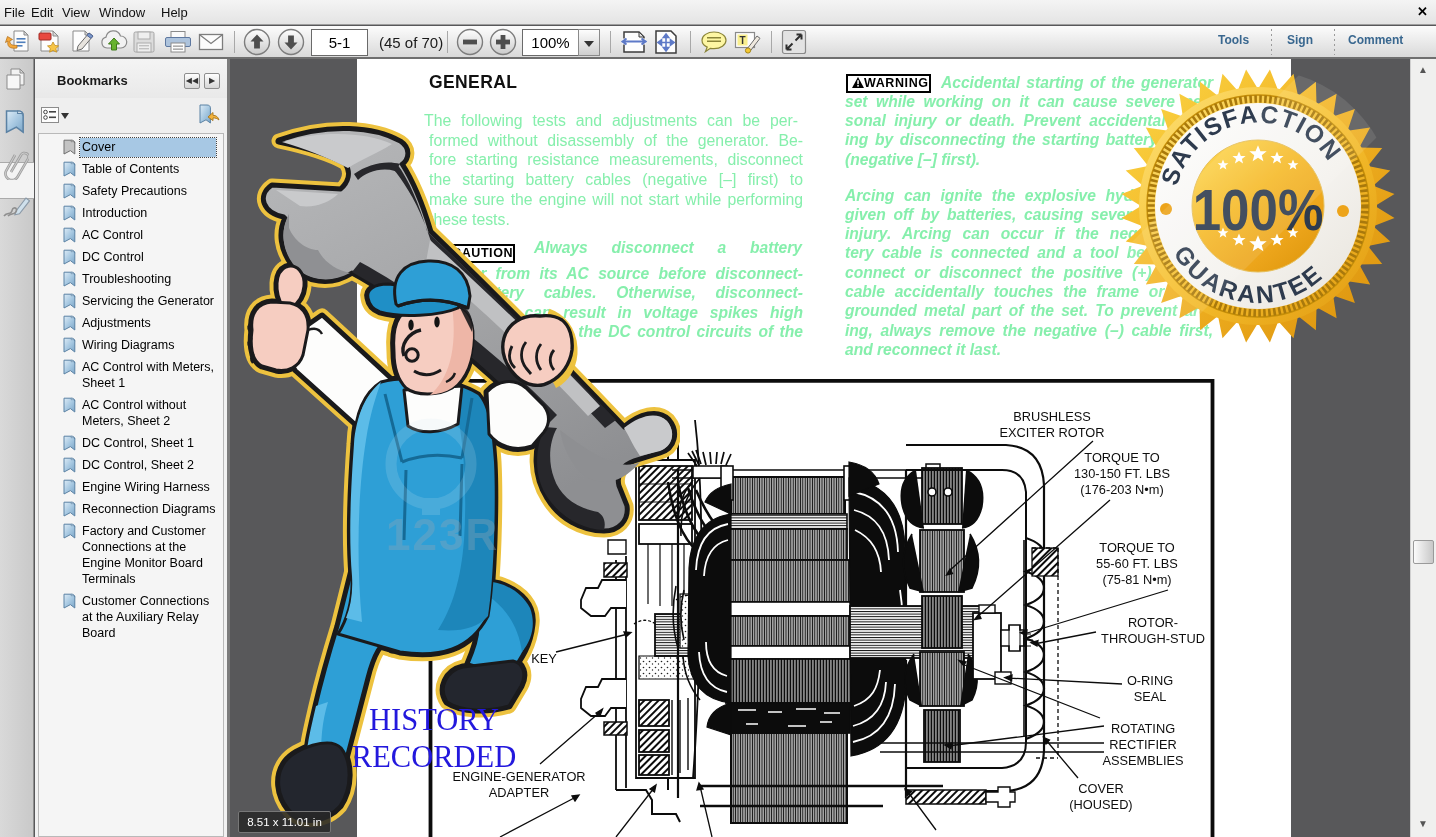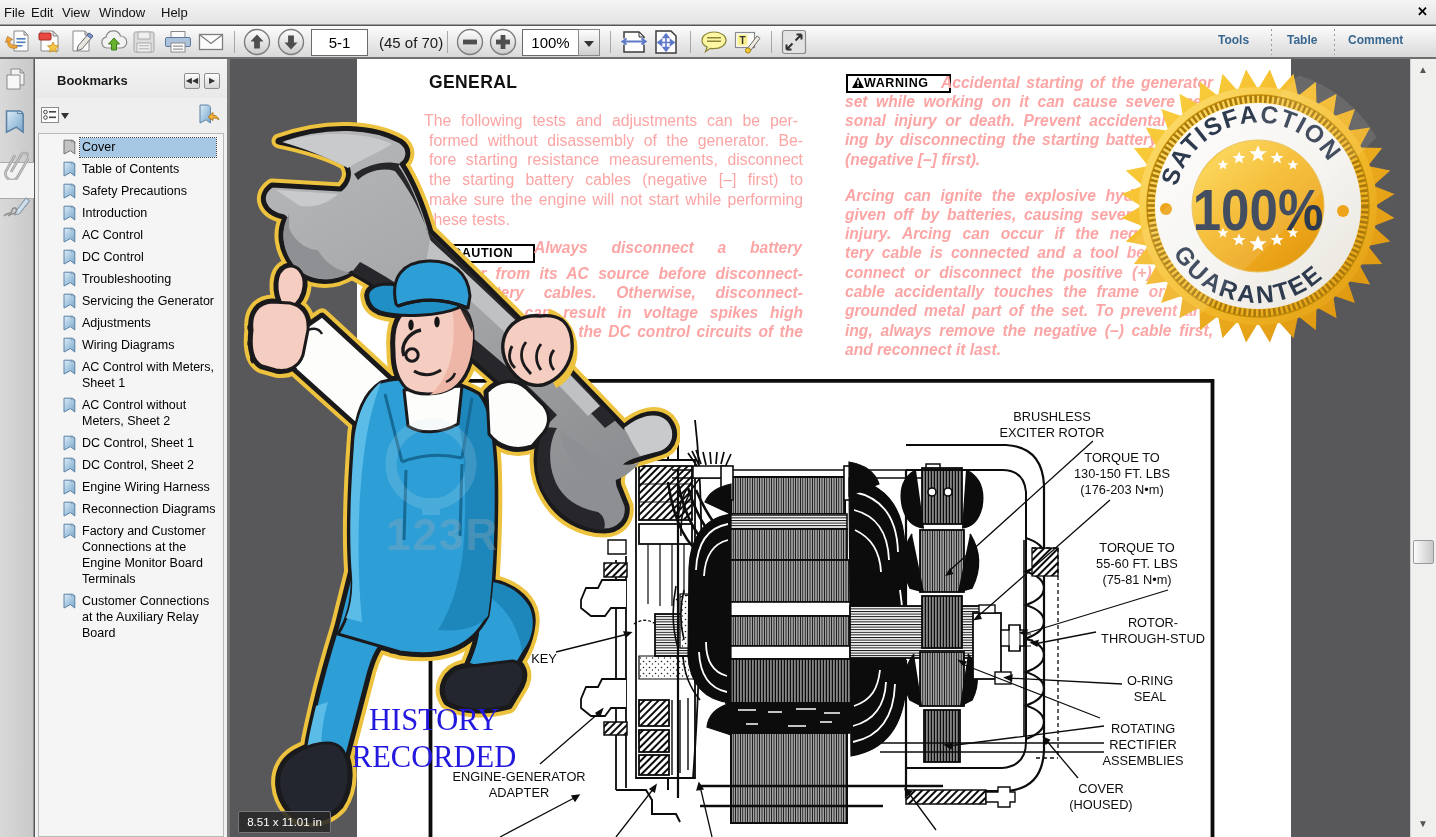--- a/index.html
+++ b/index.html
@@ -45,25 +45,25 @@
   ul.bm li { position:relative; padding:3px 2px 3px 43px; font-size:12.5px; line-height:16px; color:#000; }
   ul.bm li .ic { position:absolute; left:24px; top:3px; width:13px; height:16px; }
   ul.bm li.sel .tx { background:#a7c8e4; outline:1px dotted #444; padding:2px 101px 3px 2px; margin-left:-2px;}
   .tico { position:absolute; top:3px; }
 
   
   #canvas { position:absolute; left:230px; top:59px; width:1180px; height:778px; background:#58585a; }
   #page { position:absolute; left:357px; top:59px; width:934px; height:778px; background:#fff; }
   #gen { position:absolute; left:429px; top:72px; width:374px; 
     font-size:17.5px; font-weight:bold; letter-spacing:0.4px; color:#111; }
-  .ln { position:absolute; font-size:15.8px; white-space:nowrap; color:#fca5a5; }
+  .ln { position:absolute; font-size:15.8px; white-space:nowrap; color:#86efac; }
   .jl { text-align:justify; text-align-last:justify; white-space:normal; }
   .bi { font-weight:bold; font-style:italic; font-size:15.6px; }
   .cbox { display:inline-block; border:2px solid #000; font-style:normal; font-weight:bold;
-    font-size:12.5px; letter-spacing:0.6px; padding:0 20px 1px 4px; vertical-align:baseline;}
+    font-size:12.5px; letter-spacing:0.6px; padding:0 0 1px 4px; vertical-align:baseline;}
 
   
   #tip { position:absolute; left:238px; top:811px; width:93px; height:22px; background:rgba(40,40,40,0.88);
     border:1px solid #777; border-radius:2px; color:#fff; font-size:11.5px; text-align:center; line-height:20px; }
 
   
   #sbar { position:absolute; left:1410px; top:59px; width:26px; height:778px; background:#f0f0ef; border-left:1px solid #d0d0d0;}
   #sbar .arr { position:absolute; left:3px; width:18px; height:18px; color:#555; font-size:10px; text-align:center; line-height:18px;}
   #sthumb { position:absolute; left:2px; top:481px; width:21px; height:24px;
     background:linear-gradient(90deg,#fbfbfb,#c8c8c8); border:1px solid #9a9a9a; border-radius:2px; }
@@ -194,21 +194,21 @@
     <path d="M14 20 L24 7 l3 2.3 -10 13 -3.7 .9 z" fill="#efe9df" stroke="#6b6b6b"></path>
     <circle cx="15" cy="21.5" r="2.6" fill="#f5c832" stroke="#a5881c"></circle>
   </svg>
   <span class="tsep" style="left:771px"></span>
   <svg class="tico" style="left:781px" width="26" height="26" viewBox="0 0 26 26">
     <rect x="1.5" y="1.5" width="23" height="23" rx="2" fill="#e3e3e3" stroke="#8a8a8a" stroke-width="1.2"></rect>
     <path d="M6 20 l5.5 -5.5 M20 6 l-5.5 5.5 M5.5 20.5 v-5 m0 5 h5 M20.5 5.5 v5 m0 -5 h-5" fill="none" stroke="#2f2f2f" stroke-width="2"></path>
   </svg>
   <span class="tbtxt" style="left:1218px">Tools</span>
   <span class="dotsep" style="left:1271px"></span>
-  <span class="tbtxt" style="left:1287px">Table</span>
+  <span class="tbtxt" style="left:1287px">Sign</span>
   <span class="dotsep" style="left:1334px"></span>
   <span class="tbtxt" style="left:1348px">Comment</span>
 </div>
 
 <div id="strip">
   <div id="stripsel"></div>
   <svg style="position:absolute;left:4px;top:8px" width="24" height="28" viewBox="0 0 24 28">
     <path d="M7 2 h9 l4 4 v12 h-13 z" fill="#f2f2f2" stroke="#8b8b8b"></path>
     <path d="M16 2 l4 4 h-4 z" fill="#dadada" stroke="#8b8b8b"></path>
     <path d="M3 8 h13 v14 h-13 z" fill="#f7f7f7" stroke="#8b8b8b"></path>

